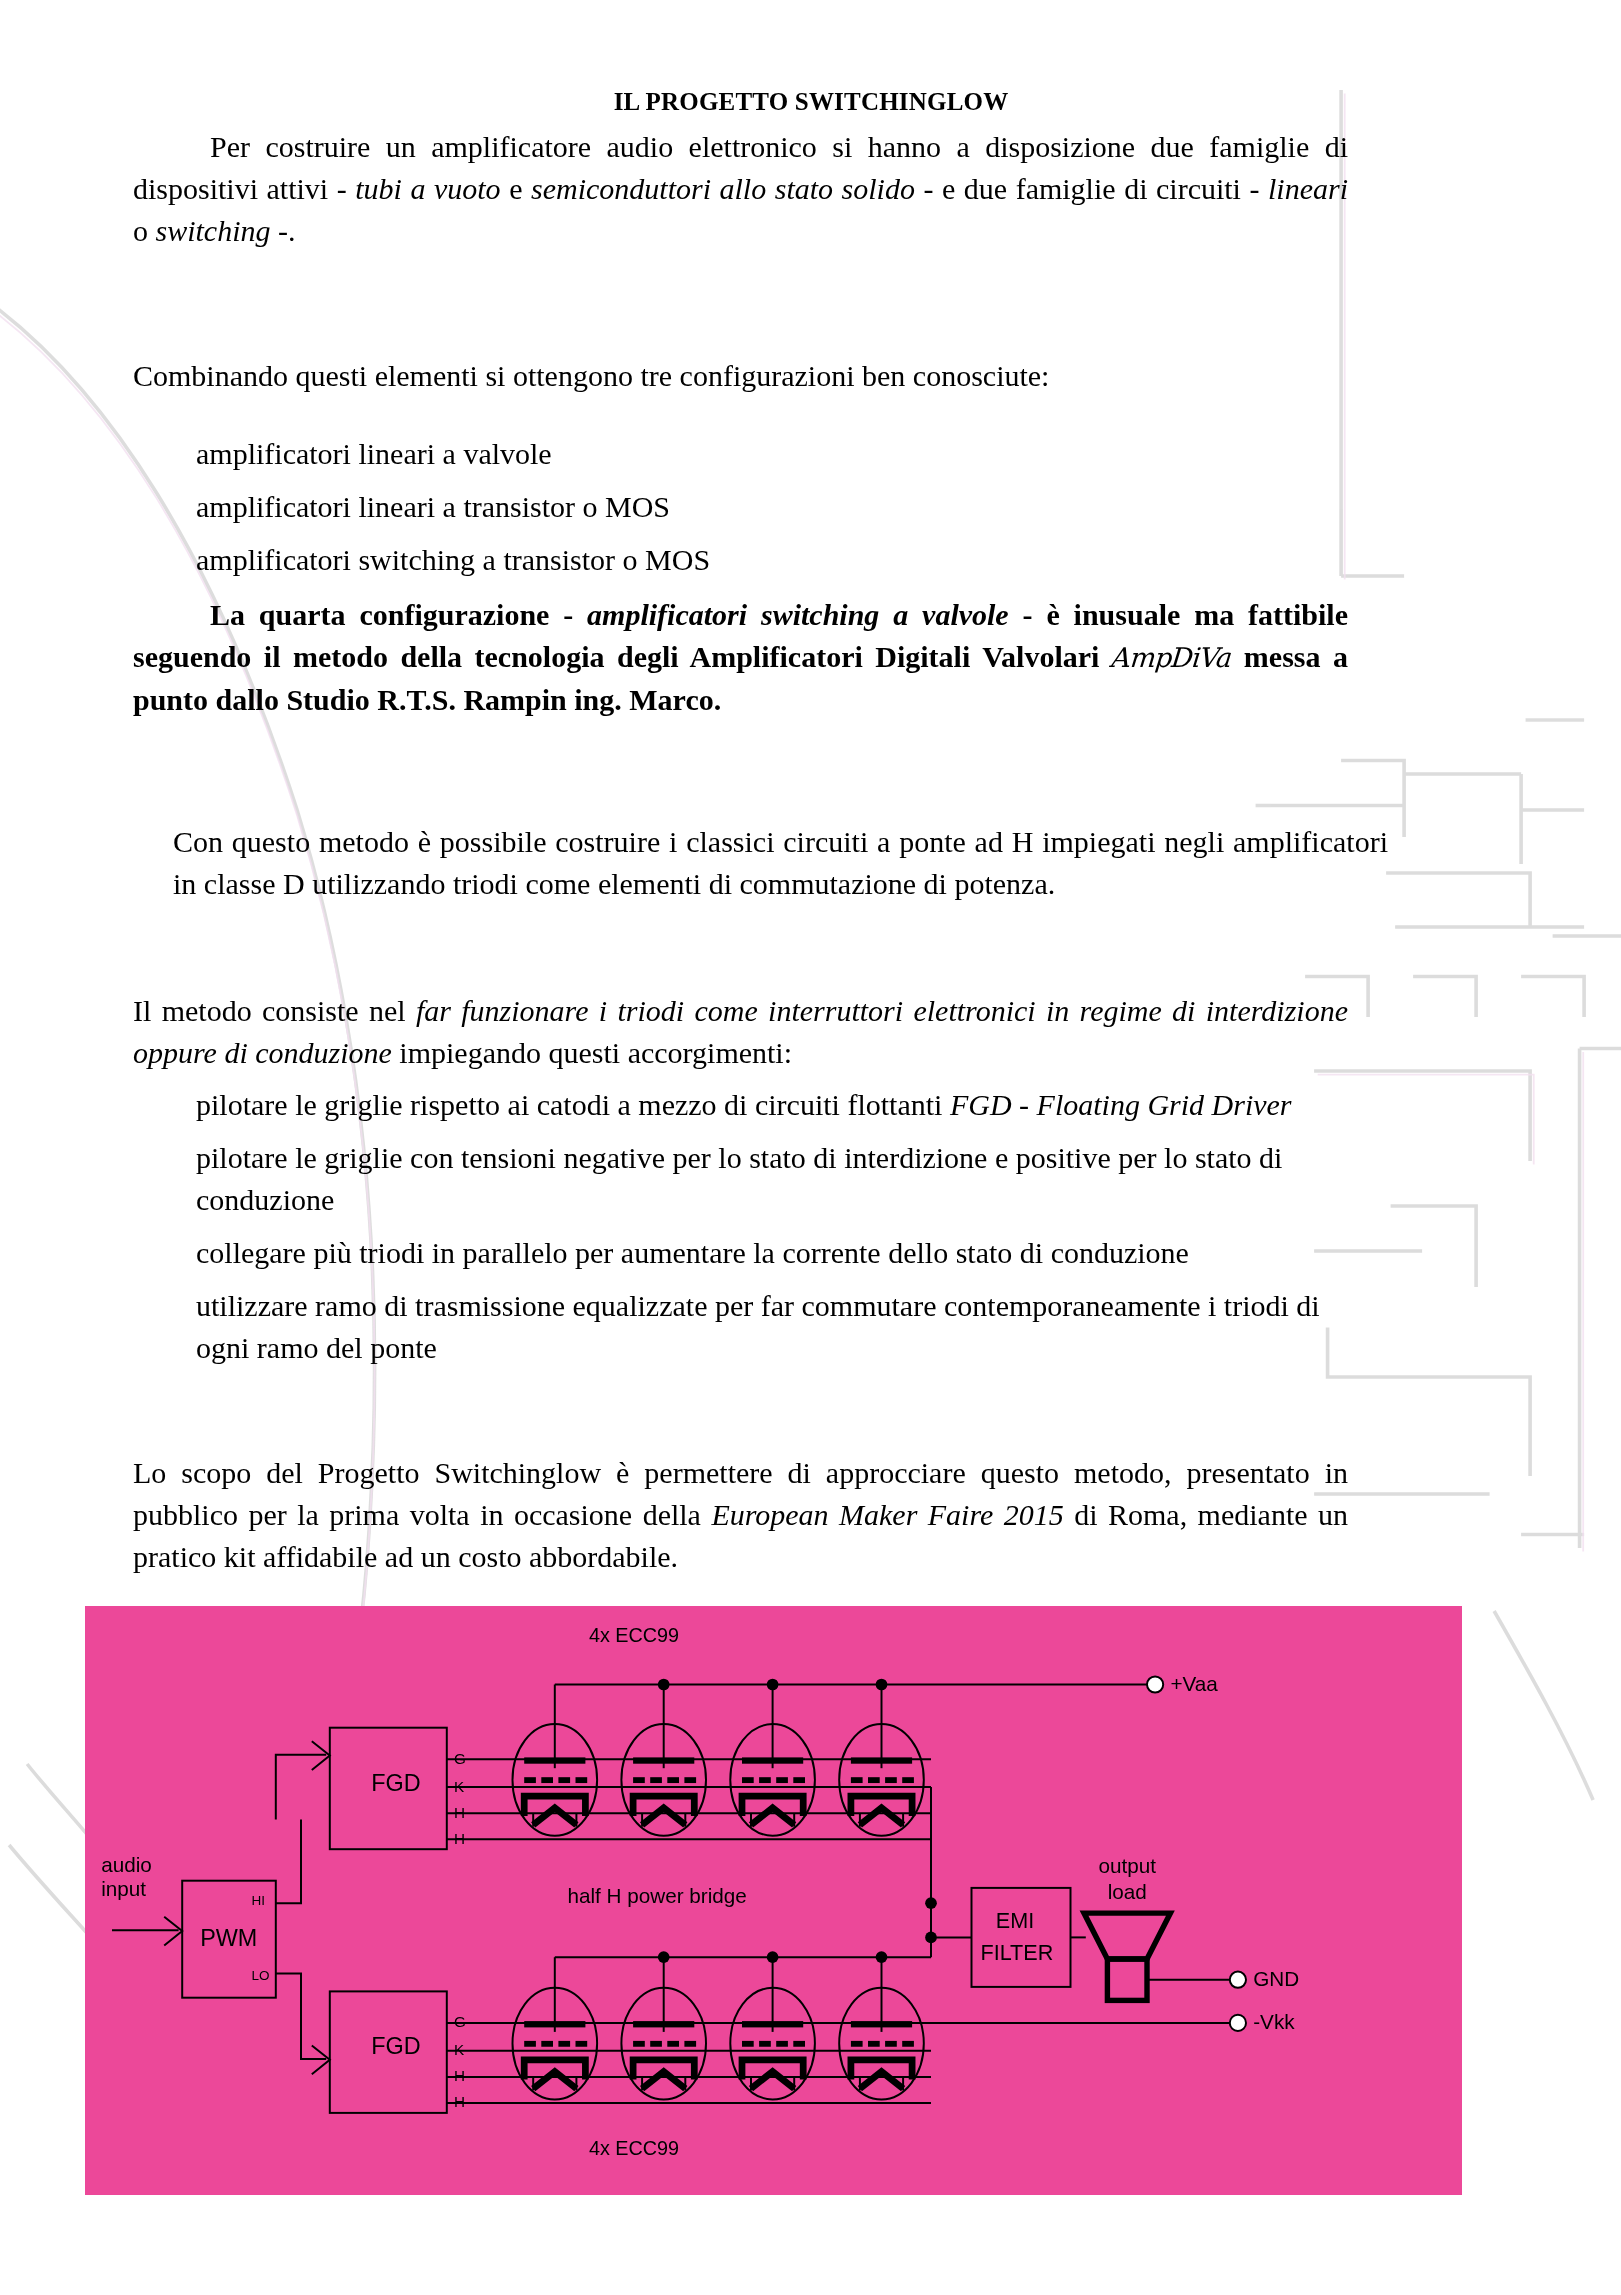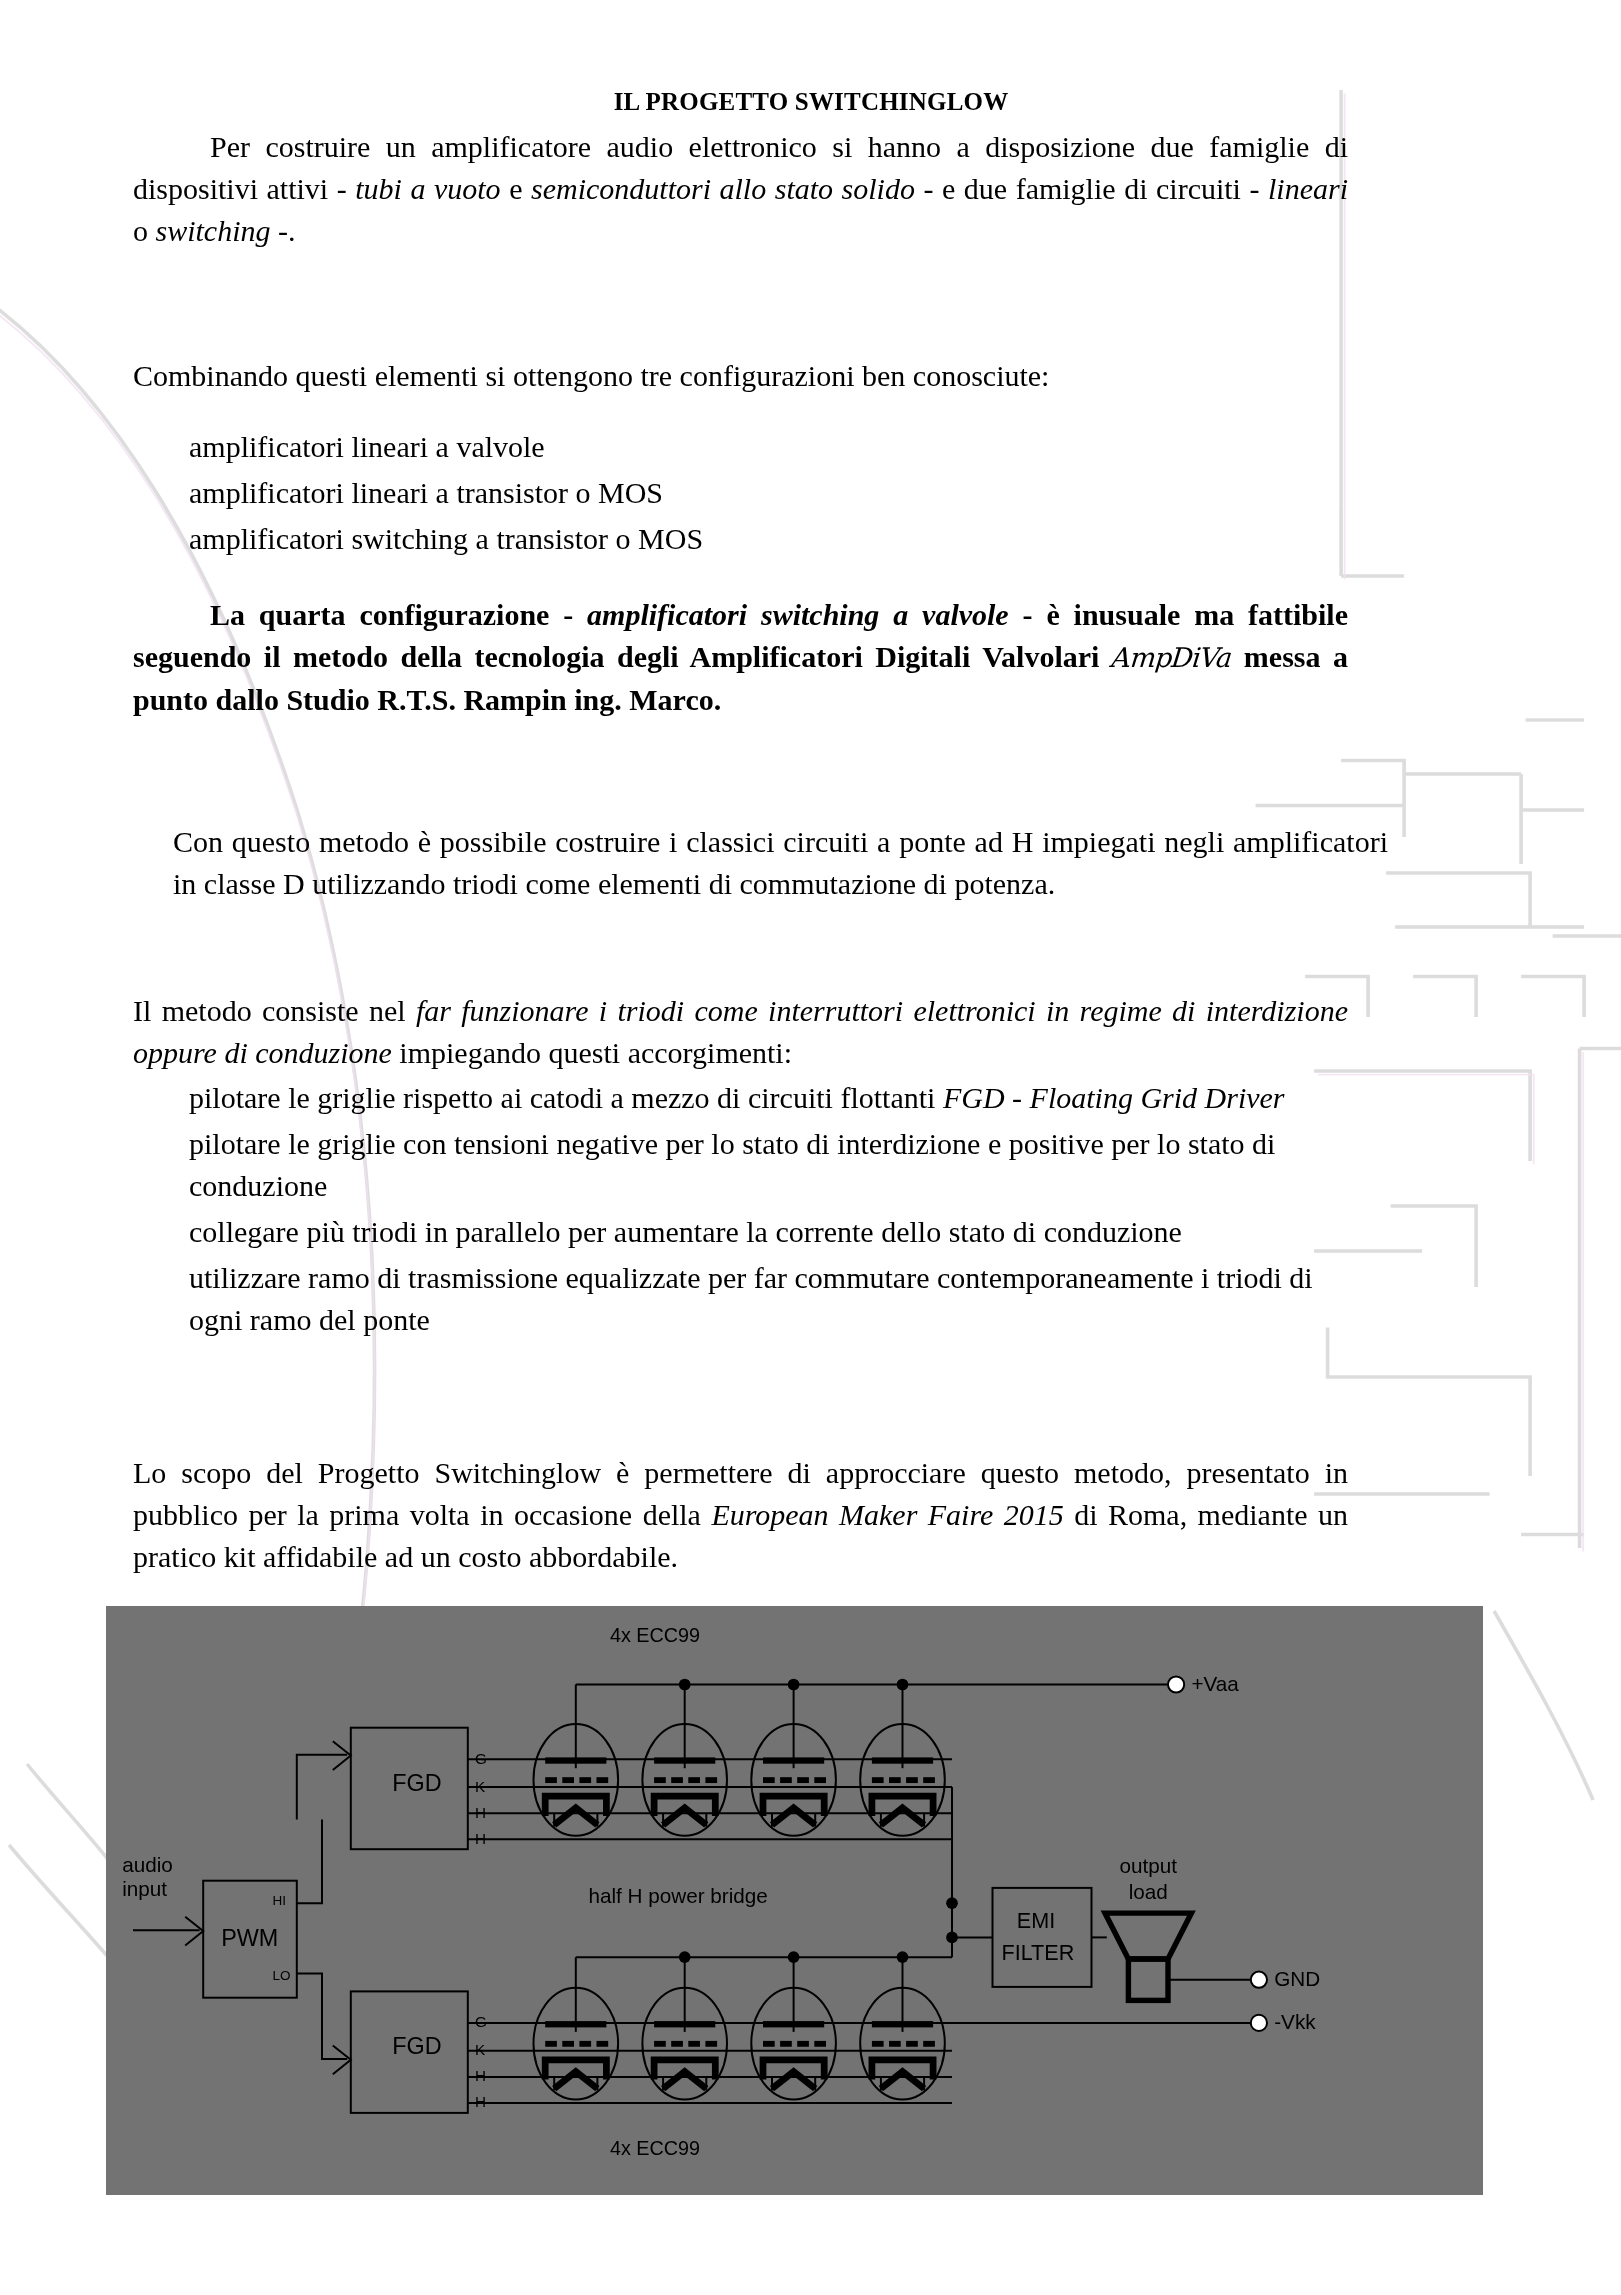--- a/index.html
+++ b/index.html
@@ -59,46 +59,46 @@
   .ind { display:inline-block; width: 77px; }
 
   i, em { }
 
   .bulletlist {
     margin: 0;
     padding: 0;
     list-style: none;
   }
   .bulletlist li {
-    margin: 4px;
+    margin: 11px;
     padding-left: 0;
     text-indent: 0;
   }
 
   .indent-block { padding-left: 52px; }
 
   
   .ampdiva {
     font-family: "DejaVu Serif", serif;
     font-style: italic;
     font-weight: normal;
     font-size: 27px;
     letter-spacing: -0.9px;
     transform: skewX(-6deg);
     display: inline-block;
   }
 
   
   #diagram-wrap {
     position: absolute;
-    left: 106px;
+    left: 85px;
     top: 1606px;
     width: 1377px;
     height: 589px;
-    background: #737373;
+    background: #ec4899;
     z-index: 3;
   }
   #diagram-wrap svg { display: block; }
 </style>
 </head>
 <body>
 
 <svg id="watermark" viewBox="0 0 1802 2550" width="1622" height="2295" aria-hidden="true">
   <g fill="none" stroke="#d9d9d9" stroke-width="4" opacity="0.9">
 

